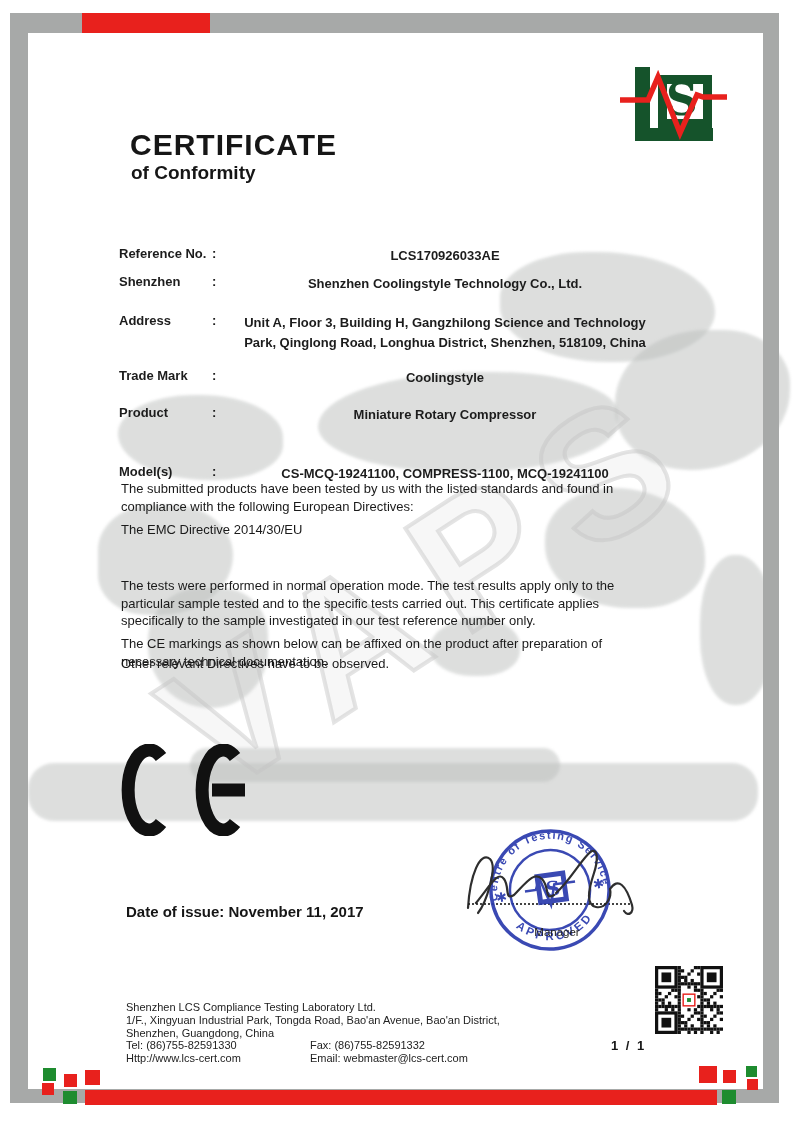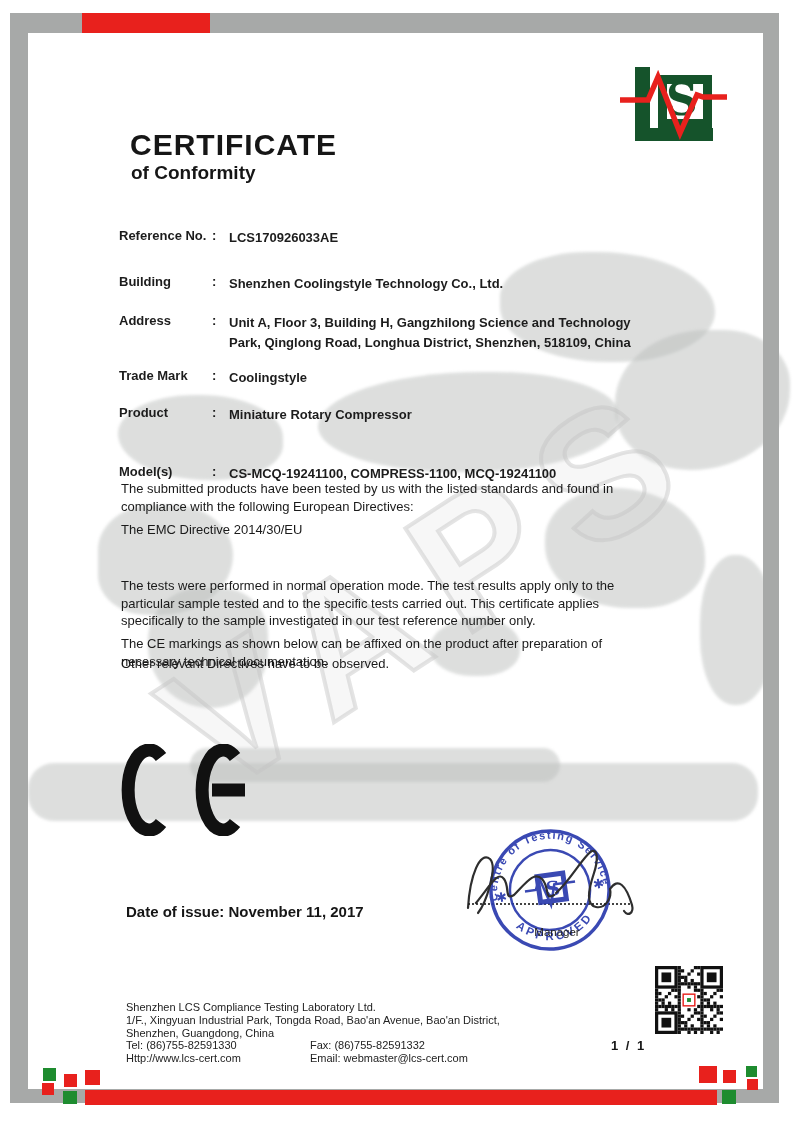--- a/index.html
+++ b/index.html
@@ -24,21 +24,21 @@
     transform:rotate(-33deg);
     font-size:180px;font-weight:700;letter-spacing:28px;
     color:rgba(205,205,205,0.16);-webkit-text-stroke:4px rgba(195,195,195,0.45);
     pointer-events:none;
   }
   .title1{position:absolute;left:130px;top:128px;font-size:30px;font-weight:700;letter-spacing:1px;color:#161616;text-align:right;}
   .title2{position:absolute;left:131px;top:162px;font-size:19px;font-weight:700;color:#161616;}
   .frow{position:absolute;left:119px;display:flex;font-weight:700;font-size:13px;color:#1c1c1c;}
   .flabel{width:93px;flex:0 0 93px;}
   .fcolon{width:17px;flex:0 0 17px;}
-  .fvalue{width:432px;line-height:20px;}
+  .fvalue{width:432px;line-height:20px;text-align:center;}
   .para{position:absolute;left:121px;width:524px;font-size:13px;line-height:17.5px;color:#1a1a1a;}
   .bold{font-weight:400;}
   .date{position:absolute;left:126px;top:903px;font-size:15px;font-weight:700;color:#161616;}
   .footer{position:absolute;left:126px;top:1001px;font-size:11px;line-height:12.8px;color:#222;}
   .frow2{display:flex;gap:42px;}
   .fcol1{width:142px;flex:0 0 142px;}
   .pagenum{position:absolute;left:611px;top:1038px;font-size:13px;font-weight:700;letter-spacing:2px;color:#161616;}
   .manager{position:absolute;left:512px;top:926px;width:90px;text-align:center;font-size:11.5px;color:#222;}
   .dotline{position:absolute;left:468px;top:903px;width:162px;border-bottom:2px dotted #444;}
   svg{display:block;}
@@ -84,27 +84,27 @@
     <rect x="23" y="9" width="15" height="74" fill="#15532b"></rect>
     <rect x="23" y="70" width="78" height="13" fill="#15532b"></rect>
     <rect x="50.5" y="21.5" width="45" height="44" fill="none" stroke="#15532b" stroke-width="9"></rect>
     <text x="70" y="57" text-anchor="middle" font-family="DejaVu Serif, serif" font-weight="700" font-size="44" fill="#15532b">S</text>
     <polyline points="8,42 36,42 46,19 68,75 85,37 91,39 115,39" fill="none" stroke="#e8211d" stroke-width="5.5"></polyline>
   </svg>
 
   <div class="title1">CERTIFICATE</div>
   <div class="title2">of Conformity</div>
 
-  <div class="frow" style="top:228px">
+  <div class="frow" style="top:246px">
     <span class="flabel">Reference No.</span>
       <span class="fcolon">:</span>
       <span class="fvalue">LCS170926033AE</span>
   </div>
   <div class="frow" style="top:274px">
-    <span class="flabel">Building</span>
+    <span class="flabel">Shenzhen</span>
       <span class="fcolon">:</span>
       <span class="fvalue">Shenzhen Coolingstyle Technology Co., Ltd.</span>
   </div>
   <div class="frow" style="top:313px">
     <span class="flabel">Address</span>
       <span class="fcolon">:</span>
       <span class="fvalue">Unit A, Floor 3, Building H, Gangzhilong Science and Technology Park, Qinglong Road, Longhua District, Shenzhen, 518109, China</span>
   </div>
   <div class="frow" style="top:368px">
     <span class="flabel">Trade Mark</span>

